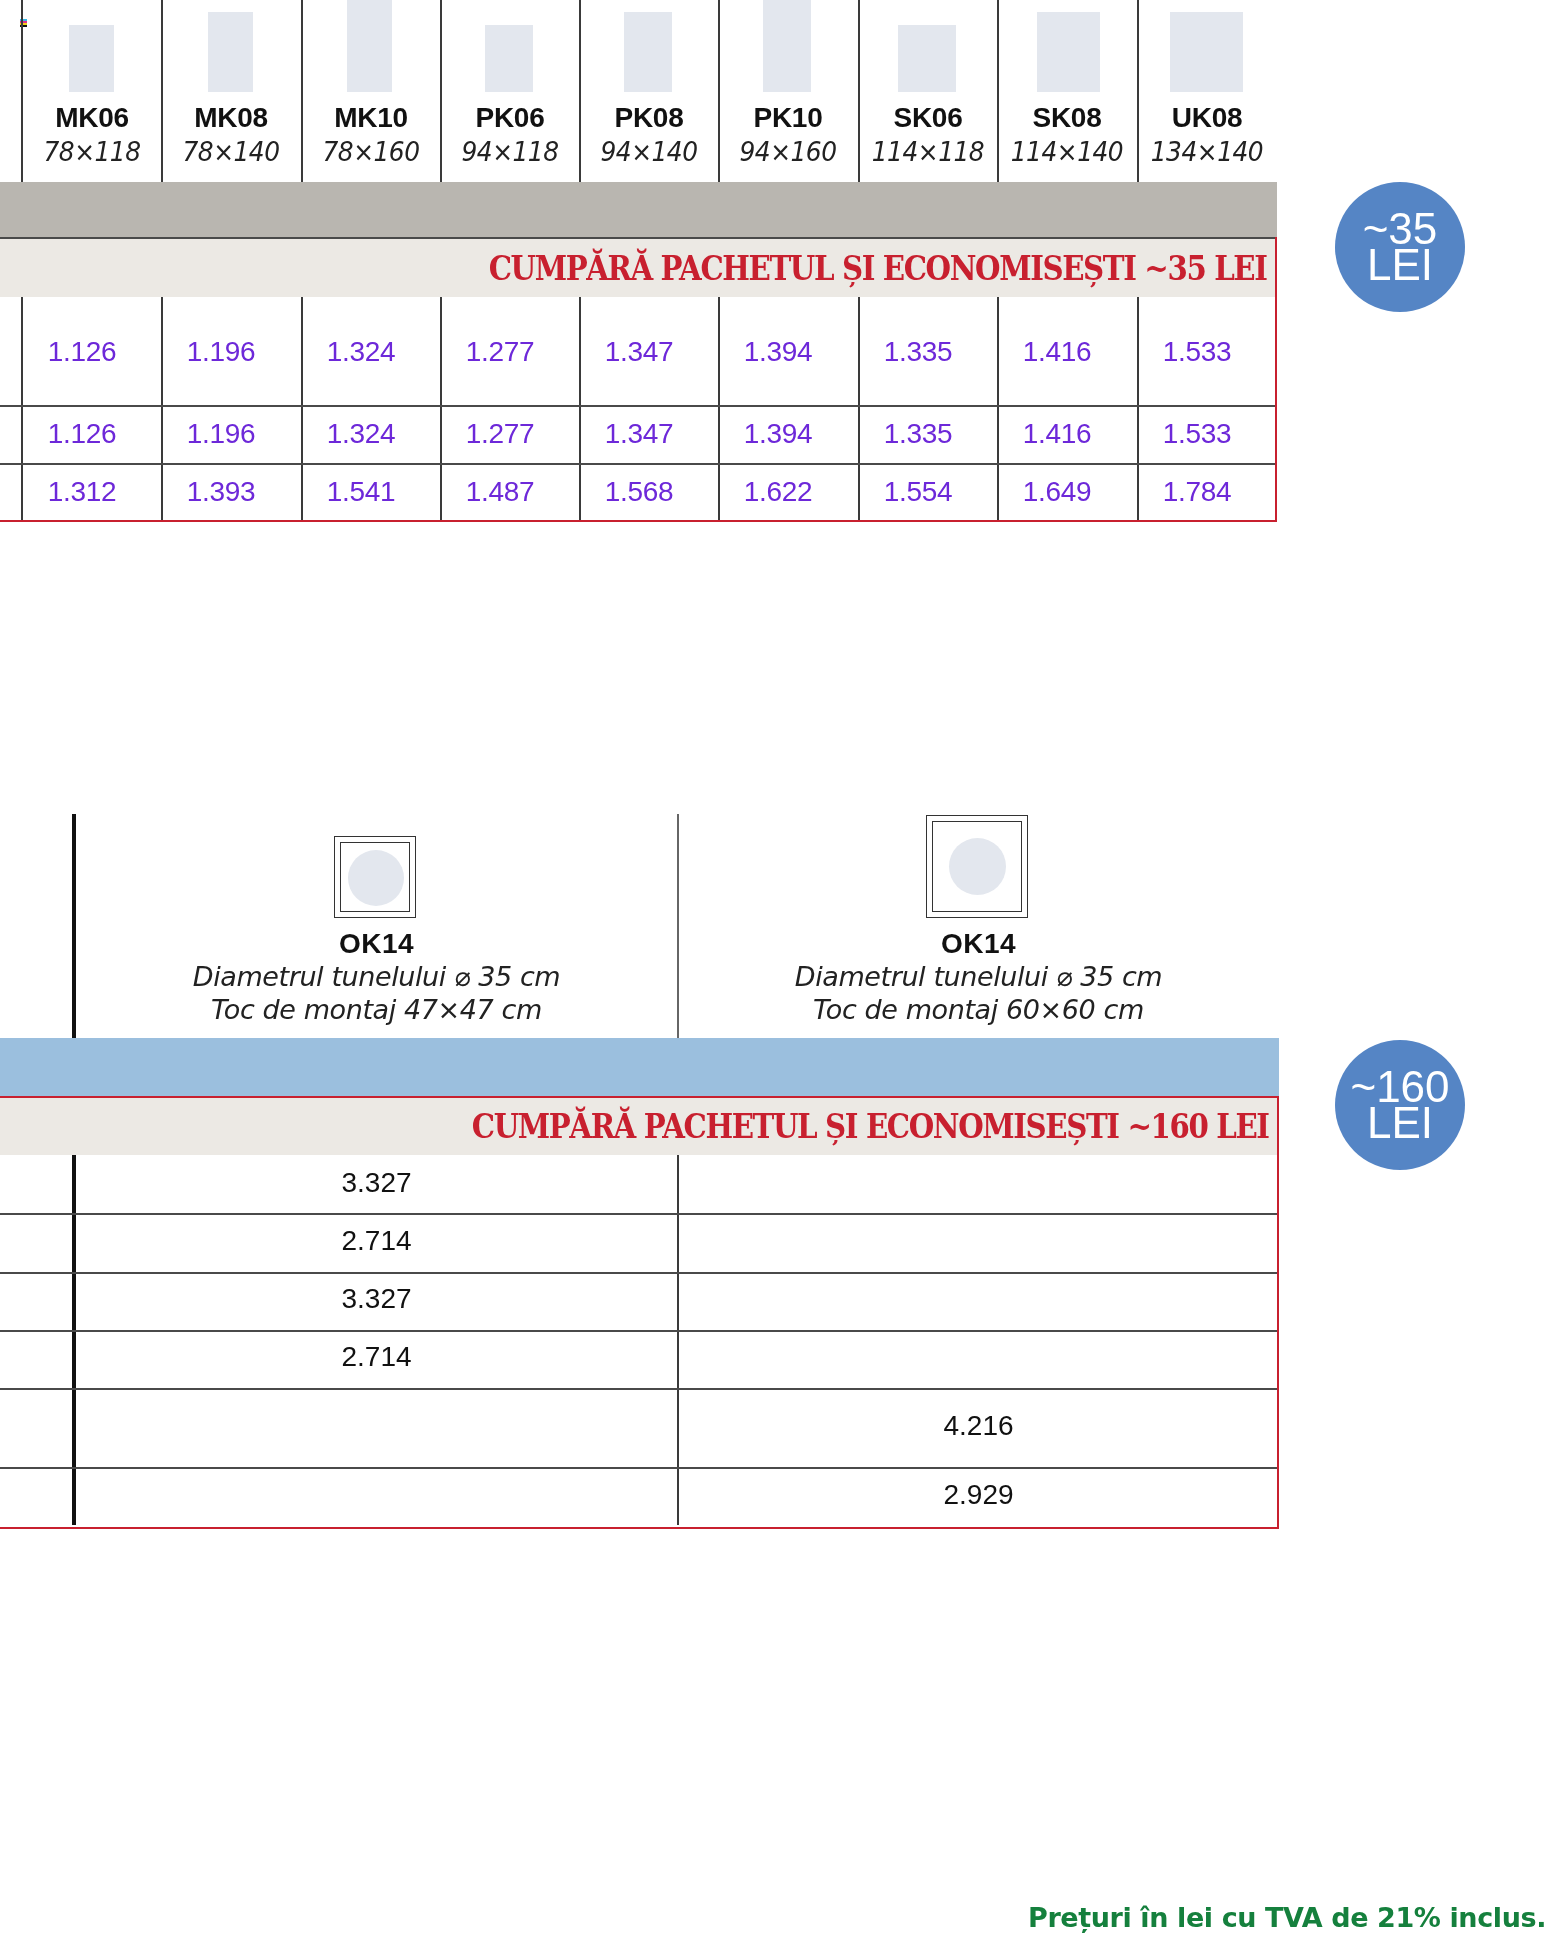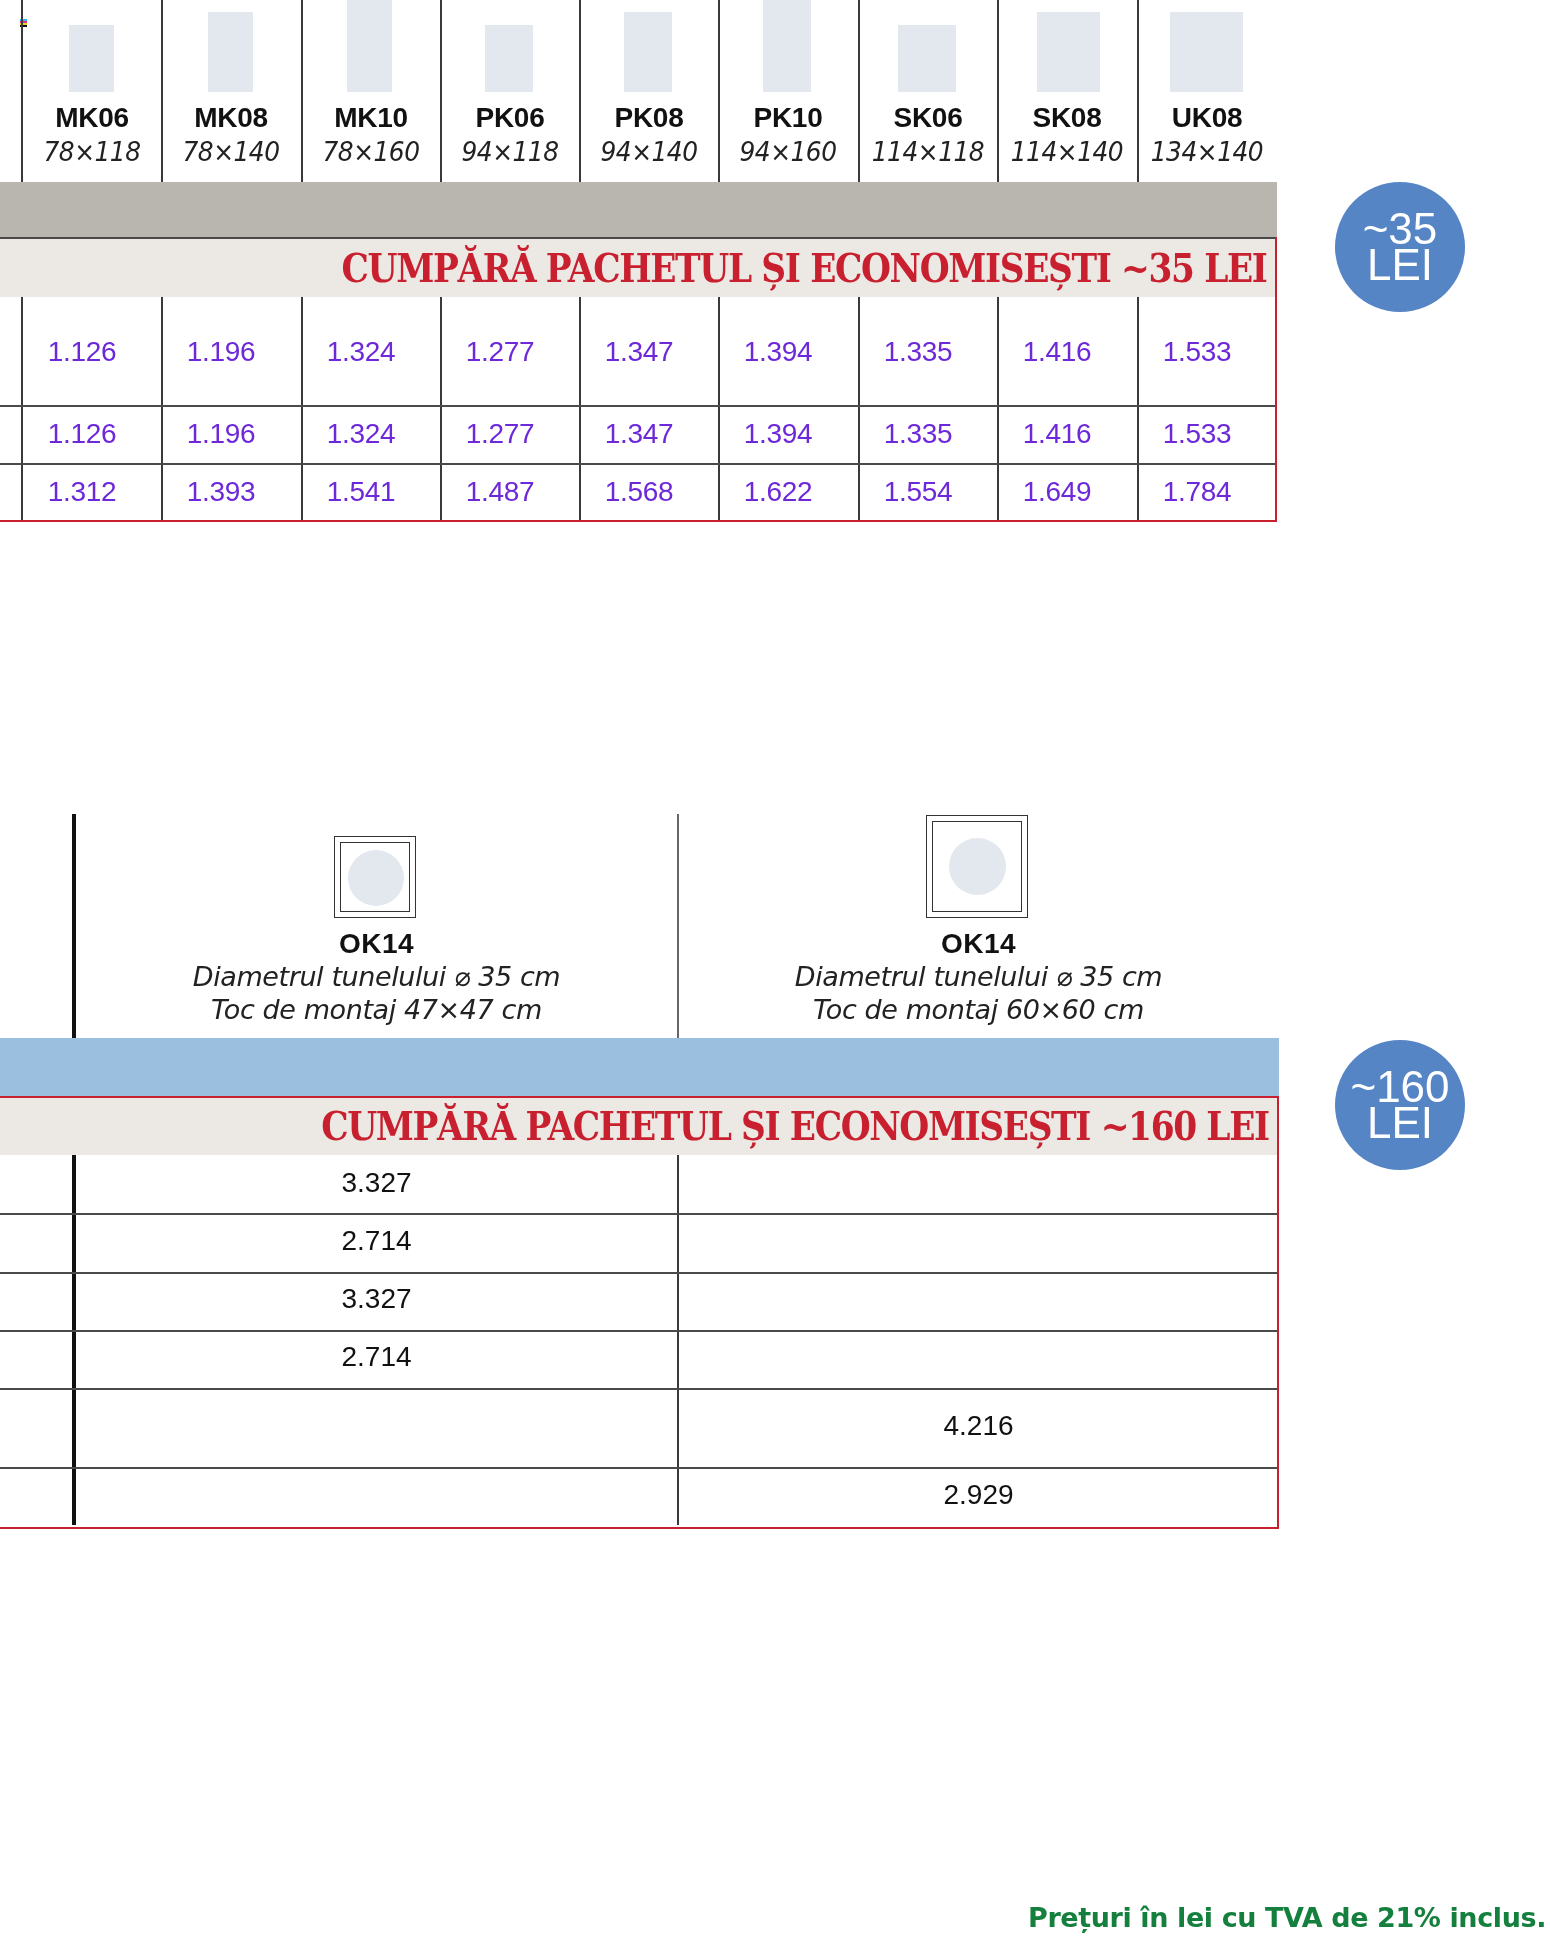--- a/index.html
+++ b/index.html
@@ -27,21 +27,21 @@
     position:absolute; left:0; width:100%; top:136px;
     font-size:27px; font-style:italic; color:#222; letter-spacing:-0.5px;
     font-family:"DejaVu Sans", sans-serif; font-weight:normal;
     transform:scaleX(0.92);
   }
 
   .gray-band { position:absolute; left:0; top:182px; width:1277px; height:55px; background:#b9b6b0; border-bottom:2px solid #4a4a4a; }
   .title-band {
     position:absolute; left:0; width:1277px; background:#ece9e4;
     text-align:right; color:#c8202f;
-    font-family:"DejaVu Serif", serif; font-weight:bold; font-size:40px;
+    font-family:"DejaVu Serif", serif; font-weight:bold; font-size:34px;
     letter-spacing:-1.6px; white-space:nowrap;
   }
   .title-band span { display:inline-block; transform:scaleX(0.86); transform-origin:right center; margin-right:10px; }
 
   .red-frame { position:absolute; border-right:2px solid #c8202f; border-bottom:2px solid #c8202f; }
 
   .cell {
     position:absolute; width:120px; text-align:center;
     font-size:28px; color:#6d28d9; letter-spacing:-0.3px;
   }

